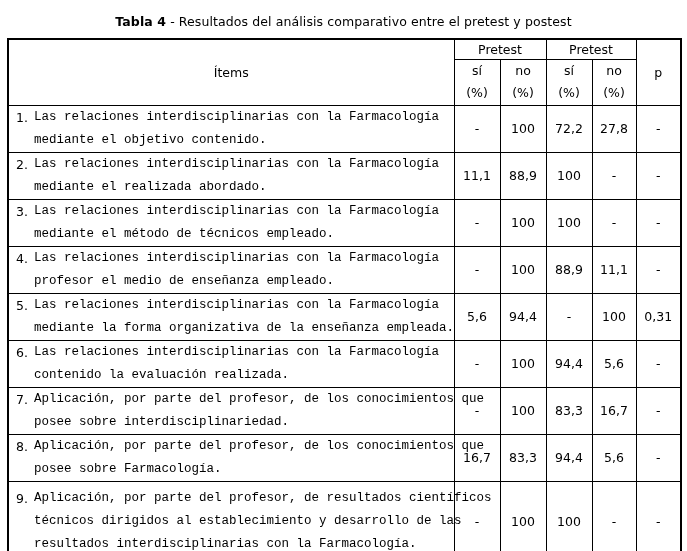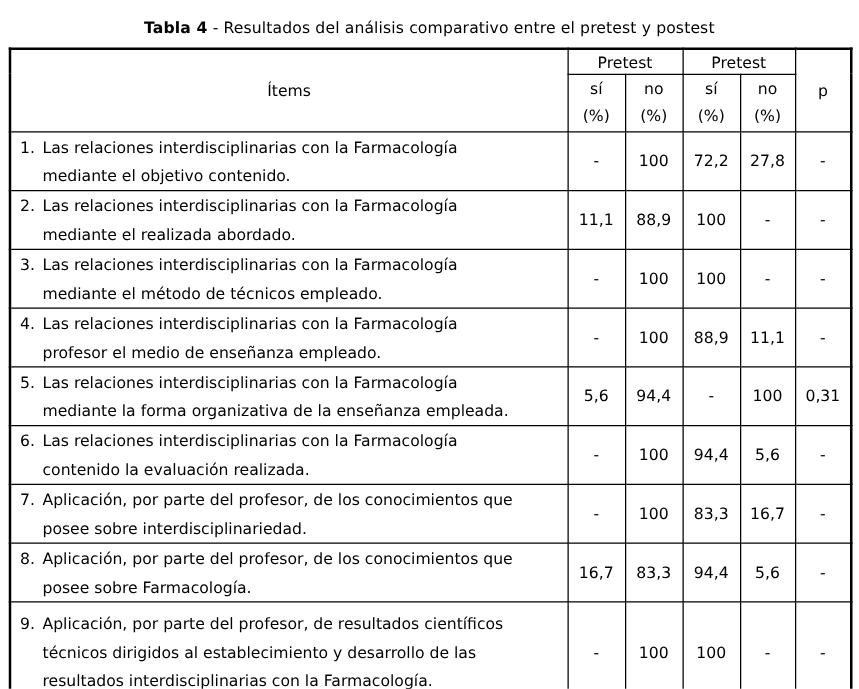--- a/index.html
+++ b/index.html
@@ -45,21 +45,21 @@
   td.item-cell {
     vertical-align: middle;
     padding: 0 4px 0 7px;
   }
   .item-flex { display: flex; align-items: flex-start; }
   .item-num {
     flex: none;
     width: 18px;
     line-height: 23px;
   }
-  .item-lines { flex: 1; min-width: 0; }
+  .item-lines { flex: 1; min-width: 0; font-family: Liberation Mono, monospace; }
   .item-lines div {
     line-height: 23px;
     white-space: nowrap;
   }
   td.val-cell {
     text-align: center;
     vertical-align: middle;
   }
 </style>
 </head>

